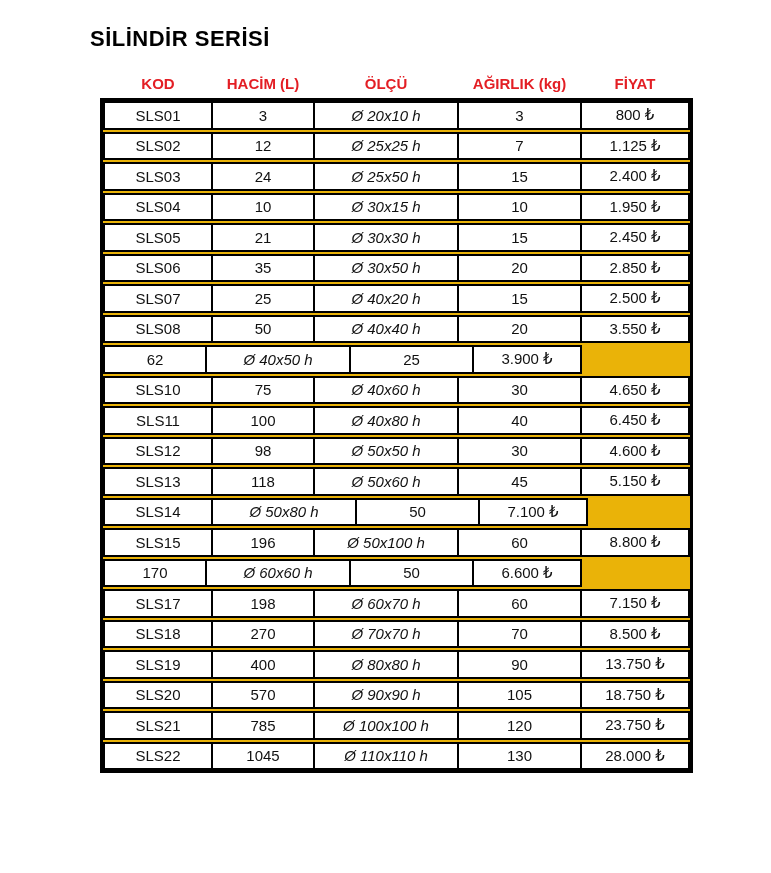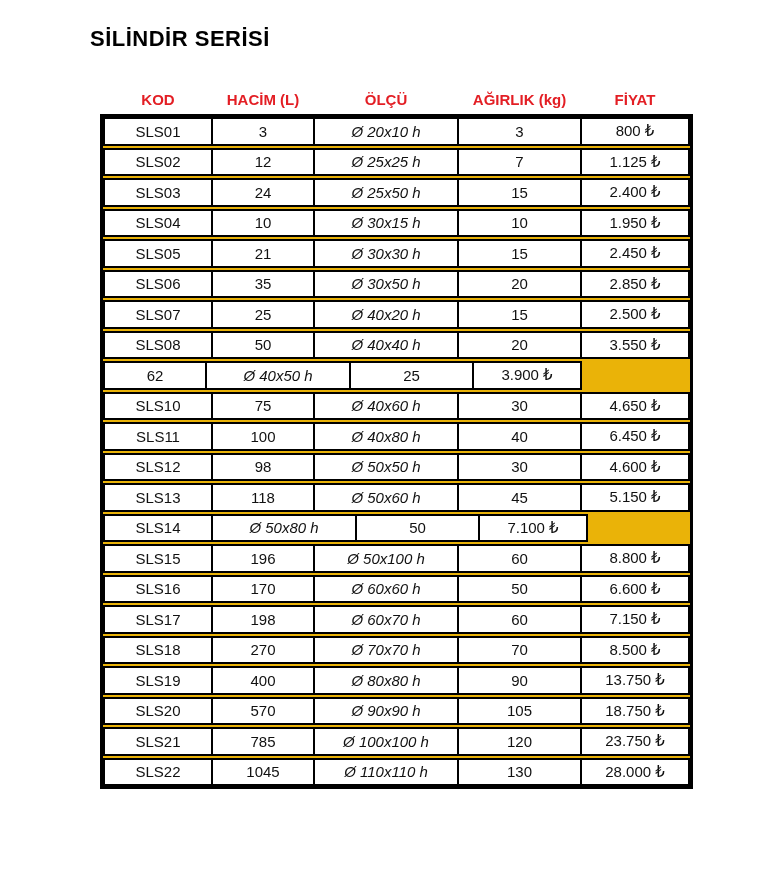--- a/index.html
+++ b/index.html
@@ -21,21 +21,21 @@
     margin: 0;
     font-size: 22px;
     font-weight: bold;
     letter-spacing: 0.5px;
     color: #000000;
   }
 
   .price-table {
     position: absolute;
     left: 100px;
-    top: 88px;
+    top: 72px;
   }
 
   .header-row {
     display: flex;
     margin-left: 3px;
     margin-bottom: 4px;
   }
 
   .hcell {
     box-sizing: border-box;
@@ -197,21 +197,20 @@
         <div class="cell c4">7.100 ₺</div>
       </div>
         <div class="row">
         <div class="cell c0">SLS15</div>
         <div class="cell c1">196</div>
         <div class="cell c2 olcu-cell">Ø 50x100 h</div>
         <div class="cell c3">60</div>
         <div class="cell c4">8.800 ₺</div>
       </div>
         <div class="row">
-        <div class="cell c0">SLS16</div>
         <div class="cell c1">170</div>
         <div class="cell c2 olcu-cell">Ø 60x60 h</div>
         <div class="cell c3">50</div>
         <div class="cell c4">6.600 ₺</div>
       </div>
         <div class="row">
         <div class="cell c0">SLS17</div>
         <div class="cell c1">198</div>
         <div class="cell c2 olcu-cell">Ø 60x70 h</div>
         <div class="cell c3">60</div>

